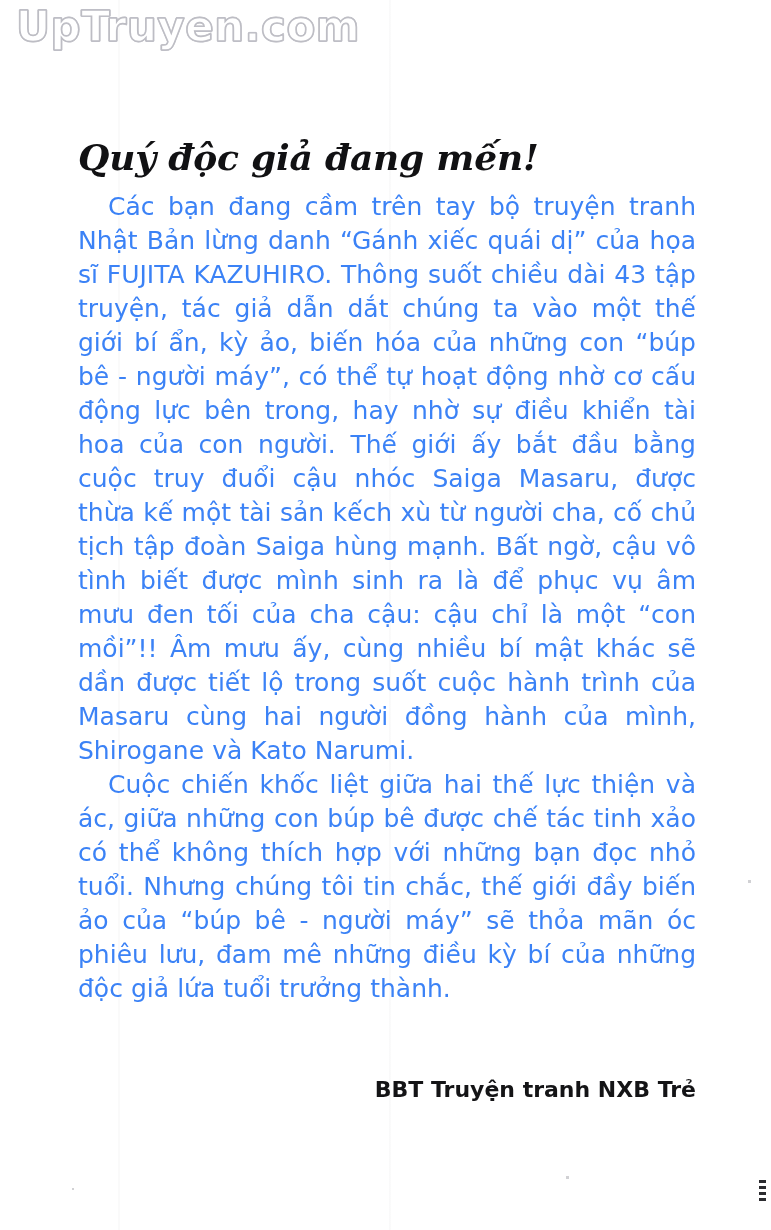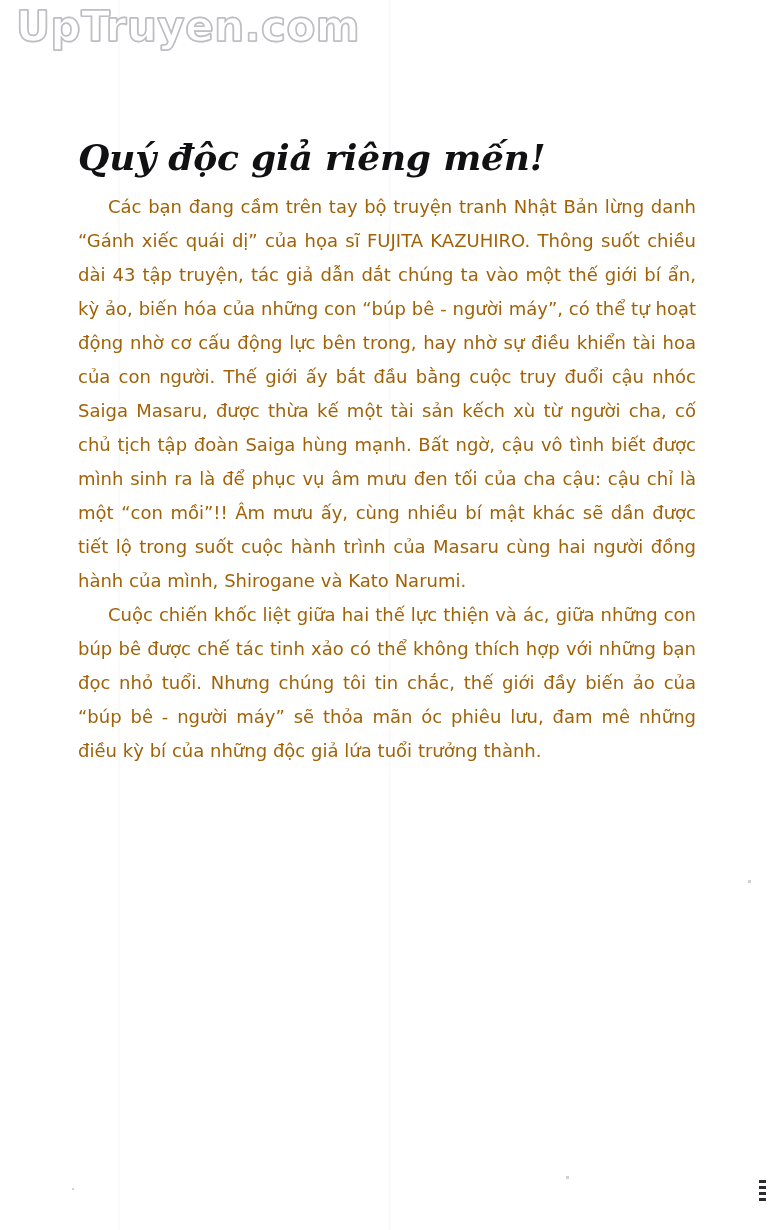--- a/index.html
+++ b/index.html
@@ -91,23 +91,23 @@
     color: #111113;
     white-space: nowrap;
   }
 
   .body-copy {
     position: absolute;
     left: 0;
     top: 190px;
     width: 618px;
     font-family: "DejaVu Sans", "Liberation Sans", sans-serif;
-    font-size: 18px;
+    font-size: 25px;
     line-height: 34px;
-    color: #a16207;
+    color: #3b82f6;
     text-align: justify;
     text-justify: inter-word;
   }
 
   .body-copy p {
     margin: 0;
     text-indent: 30px;
     text-align: justify;
     -webkit-hyphens: none;
     hyphens: none;
@@ -160,27 +160,28 @@
 
   <div class="scan-seam"></div>
   <div class="scan-seam-2"></div>
 
   <div class="watermark">
     <div class="watermark-text">UpTruyen.com</div>
   </div>
 
   <div class="sheet">
 
-    <h1 class="doc-title">Quý độc giả riêng mến!</h1>
+    <h1 class="doc-title">Quý độc giả đang mến!</h1>
 
     <div class="body-copy">
       <p class="p-tight">Các bạn đang cầm trên tay bộ truyện tranh Nhật Bản lừng danh “Gánh xiếc quái dị” của họa sĩ FUJITA KAZUHIRO. Thông suốt chiều dài 43 tập truyện, tác giả dẫn dắt chúng ta vào một thế giới bí ẩn, kỳ ảo, biến hóa của những con “búp bê - người máy”, có thể tự hoạt động nhờ cơ cấu động lực bên trong, hay nhờ sự điều khiển tài hoa của con người. Thế giới ấy bắt đầu bằng cuộc truy đuổi cậu nhóc Saiga Masaru, được thừa kế một tài sản kếch xù từ người cha, cố chủ tịch tập đoàn Saiga hùng mạnh. Bất ngờ, cậu vô tình biết được mình sinh ra là để phục vụ âm mưu đen tối của cha cậu: cậu chỉ là một “con mồi”!! Âm mưu ấy, cùng nhiều bí mật khác sẽ dần được tiết lộ trong suốt cuộc hành trình của Masaru cùng hai người đồng hành của mình, Shirogane và Kato Narumi.</p>
       <p class="p-tight">Cuộc chiến khốc liệt giữa hai thế lực thiện và ác, giữa những con búp bê được chế tác tinh xảo có thể không thích hợp với những bạn đọc nhỏ tuổi. Nhưng chúng tôi tin chắc, thế giới đầy biến ảo của “búp bê - người máy” sẽ thỏa mãn óc phiêu lưu, đam mê những điều kỳ bí của những độc giả lứa tuổi trưởng thành.</p>
     </div>
 
+    <div class="signature">BBT Truyện tranh NXB Trẻ</div>
 
   </div>
 
   <div class="edge-marks">
     <i></i>
       <i></i>
       <i></i>
       <i></i>
   </div>
 

